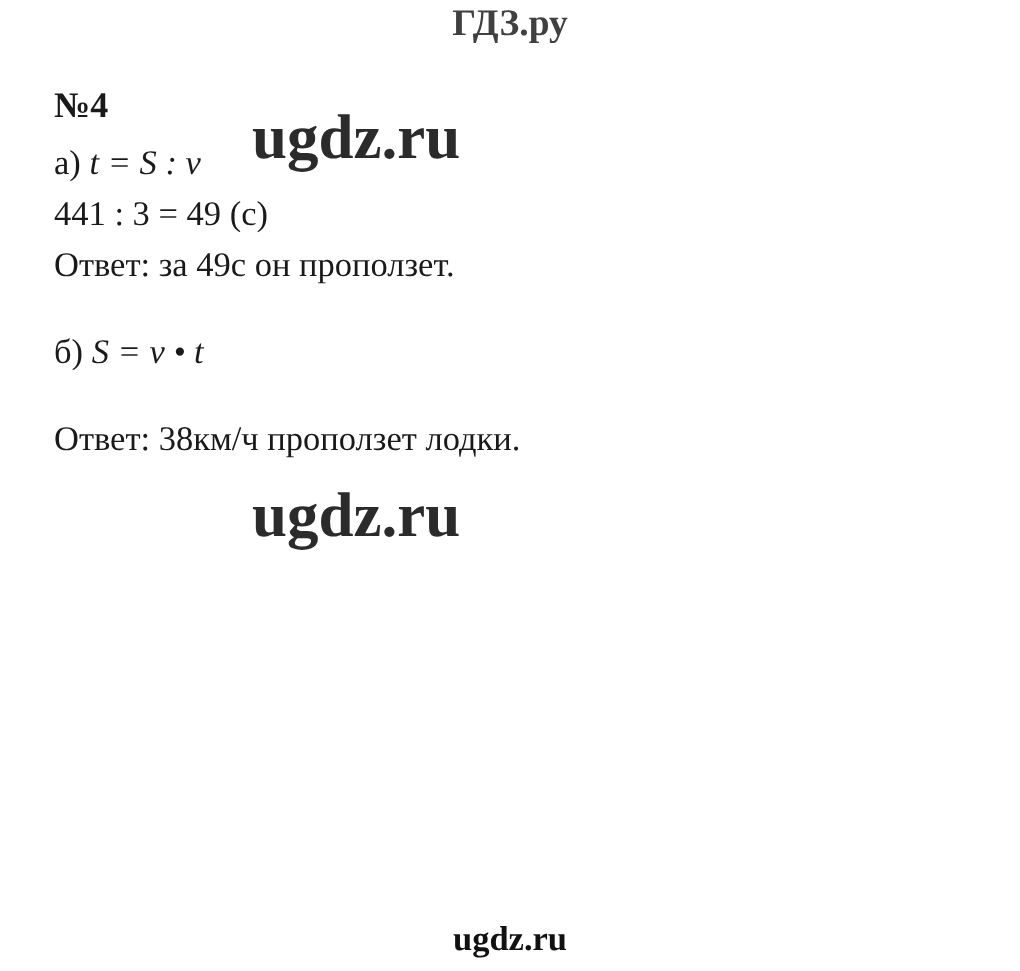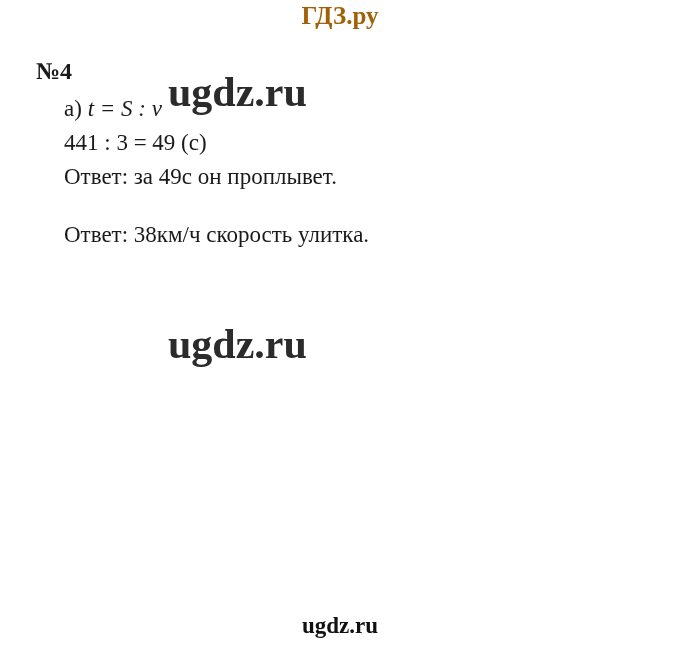--- a/index.html
+++ b/index.html
@@ -23,21 +23,21 @@
   
   .logo-top {
     position: absolute;
     top: 2px;
     left: 0;
     width: 680px;
     text-align: center;
     font-family: "Liberation Serif", serif;
     font-weight: bold;
     font-size: 25px;
-    color: #a16207;
+    color: #404040;
     letter-spacing: 0px;
   }
   
   .logo-bottom {
     position: absolute;
     bottom: 8px;
     left: 0;
     width: 680px;
     text-align: center;
     font-family: "Liberation Serif", serif;
@@ -64,21 +64,20 @@
     font-size: 24px;
     font-weight: bold;
     font-family: "Liberation Serif", serif;
   }
 
   .solution {
     position: absolute;
     left: 36px;
     top: 92px;
     width: 610px;
-    margin-left: 28px;
   }
   .block {
     margin-bottom: 24px;
   }
   .line {
     font-size: 23px;
     line-height: 34px;
     white-space: pre;
     font-family: "Liberation Serif", serif;
   }
@@ -96,28 +95,29 @@
 
   <div class="logo-top">ГДЗ.ру</div>
 
   <div class="task-number">№4</div>
 
   <div class="solution">
 
     <div class="block">
       <div class="line formula"><span class="plain">а) </span><span>t = S : v</span></div>
       <div class="line">441 : 3 = 49 (с)</div>
-      <div class="line">Ответ: за 49с он проплывет.</div>
+      <div class="line">Ответ: за 49с он проползет.</div>
     </div>
 
     <div class="block">
+      <div class="line formula"><span class="plain">б) </span><span>S = v • t</span></div>
     </div>
 
     <div class="block">
-      <div class="line">Ответ: 38км/ч скорость улитка.</div>
+      <div class="line">Ответ: 38км/ч проползет лодки.</div>
     </div>
 
 
   </div>
 
   <div class="watermark wm-1">ugdz.ru</div>
   <div class="watermark wm-2">ugdz.ru</div>
 
   <div class="logo-bottom">ugdz.ru</div>
 

